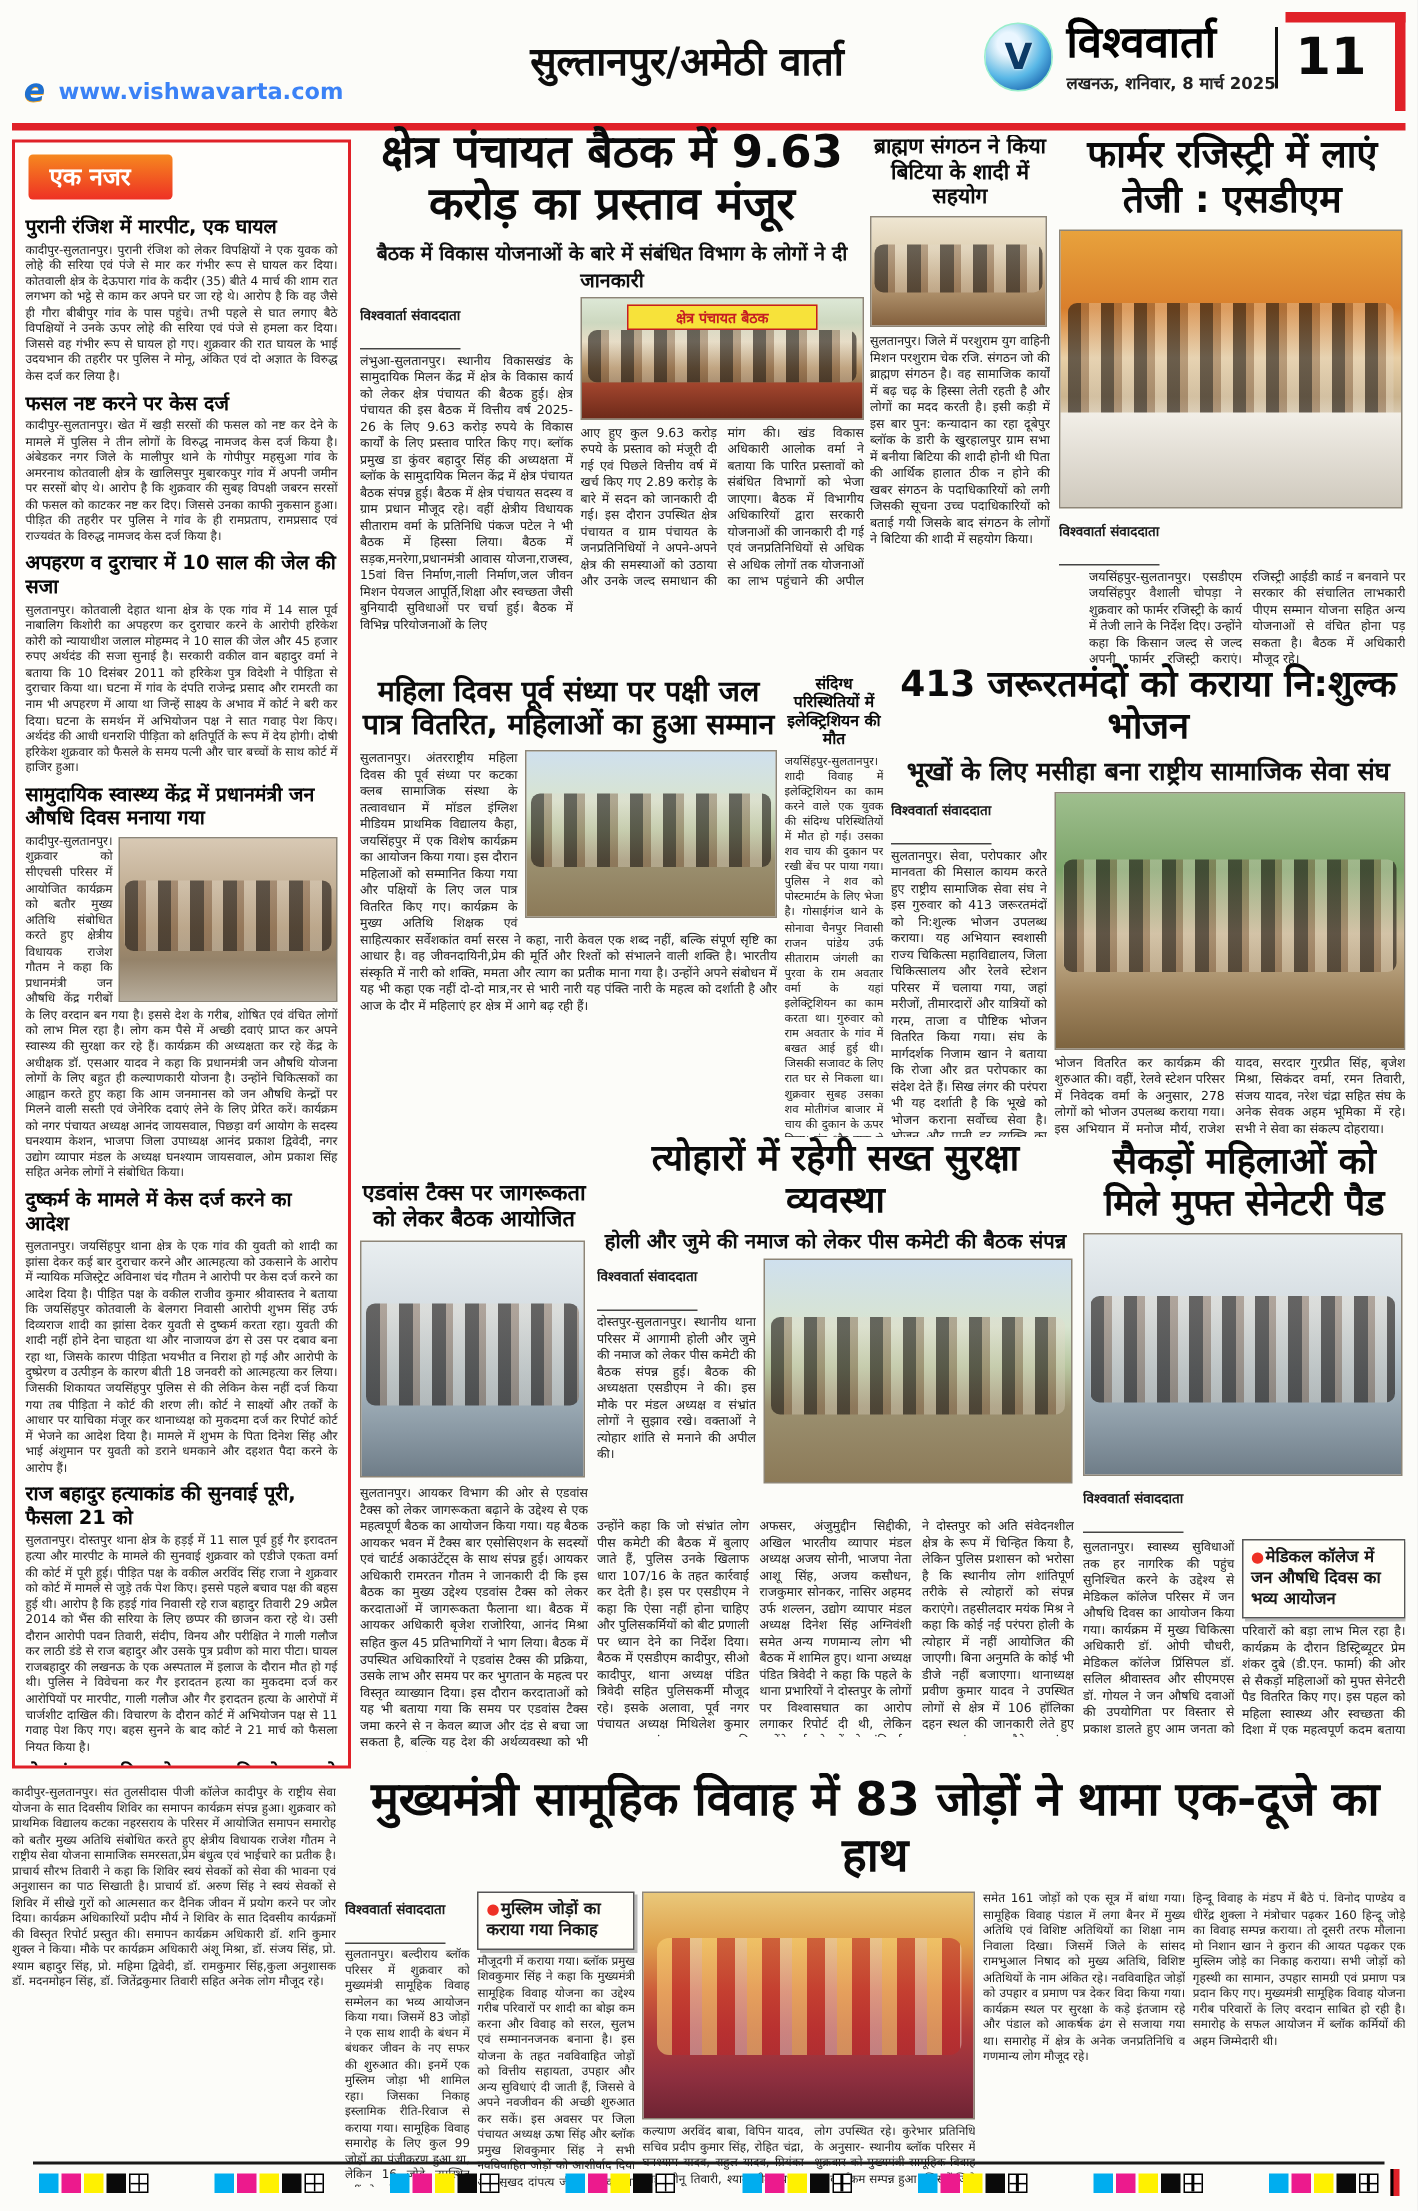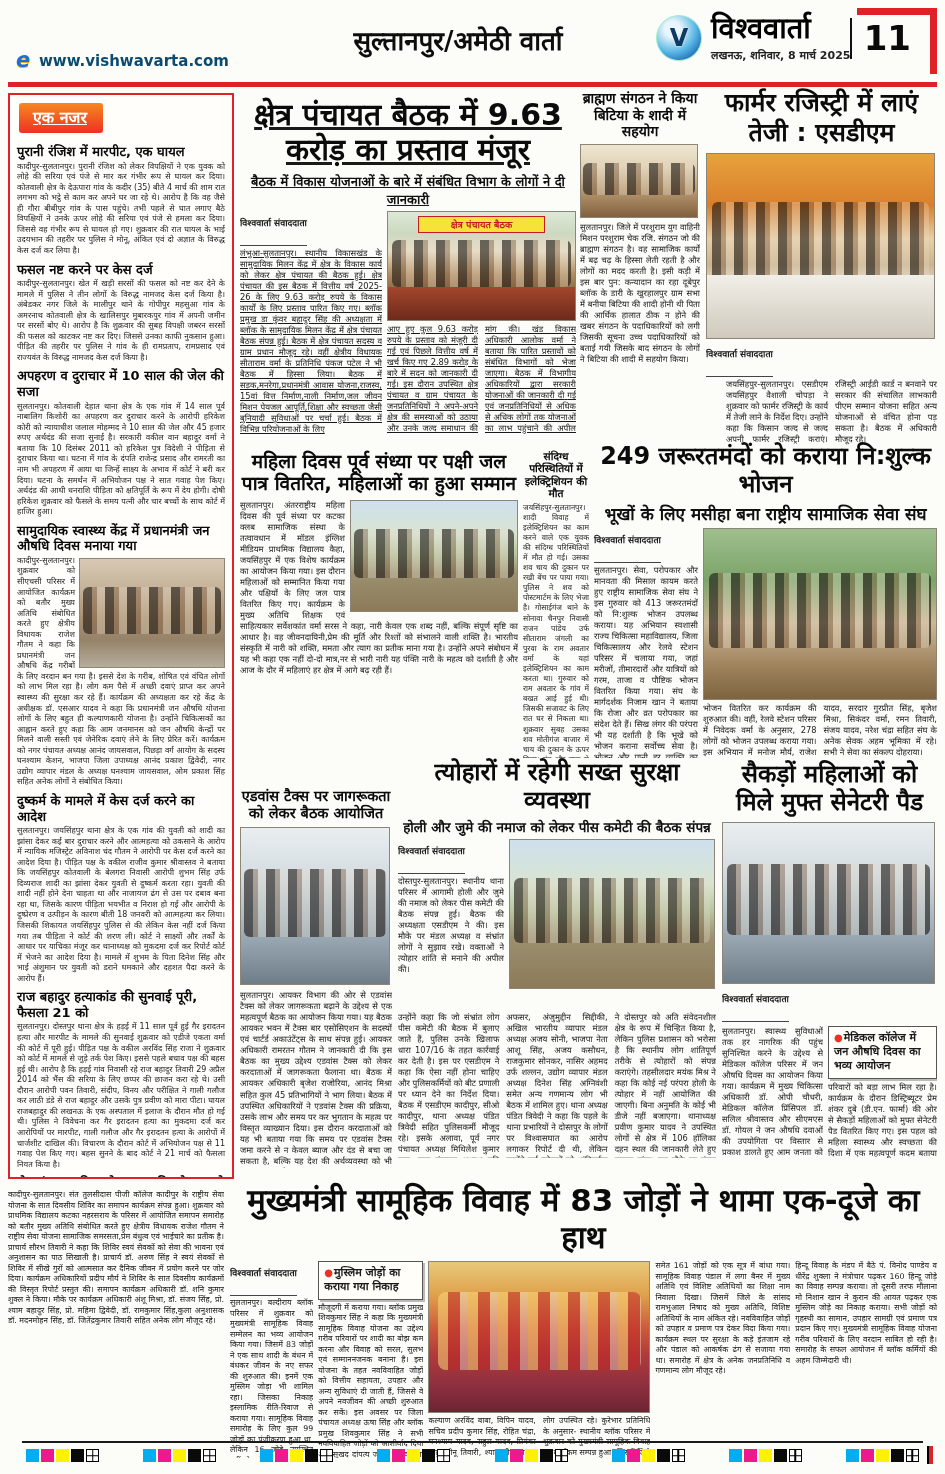--- a/index.html
+++ b/index.html
@@ -6,21 +6,21 @@
     --accent:#e02128; --or-a:#f6881f; --or-b:#ee3124;
     --cyan:#00adef; --magenta:#ec1a8d; --yellow:#fff100; --ink:#111;
   }
   *{margin:0;padding:0;box-sizing:border-box;}
   body{background:#d8d8d8;font-family:"DejaVu Sans",sans-serif;}
   .page{position:relative;width:945px;height:1474px;background:#fcfcf9;margin:0 auto;overflow:hidden;color:#1a1a1a;}
   
   .hdr{position:absolute;left:8px;top:6px;right:8px;height:72px;}
   .site{position:absolute;left:4px;bottom:6px;display:flex;align-items:center;gap:5px;}
   .site-e{display:inline-block;width:22px;height:22px;border-radius:50%;color:#1e6fd0;font-weight:bold;font-size:21px;line-height:20px;text-align:center;font-style:italic;text-shadow:0 1px 0 #f7a824;}
-  .site-url{font-weight:bold;font-size:15px;color:#0c4a6e;}
+  .site-url{font-weight:bold;font-size:15px;color:#3b82f6;}
   .sec-title{position:absolute;left:300px;top:16px;width:300px;text-align:center;font-size:26px;font-weight:bold;color:#0d0d0d;}
   .mast{position:absolute;left:648px;top:8px;display:flex;gap:9px;align-items:center;}
   .globe{width:46px;height:46px;border-radius:50%;background:radial-gradient(circle at 35% 30%,#eaf6ff 0 18%,#bfe2f2 30%,#58b7e6 55%,#2e7fc0 75%,#1b5e96 100%);position:relative;border:1px solid #9ec;display:flex;align-items:center;justify-content:center;color:#0d3b66;font-weight:bold;font-size:24px;text-shadow:0 0 2px #fff;}
   .mast-name{font-size:29px;font-weight:bold;color:#000000;line-height:1;}
   .mast-date{font-size:11px;font-weight:bold;color:#222;margin-top:4px;}
   .pgframe{position:absolute;right:0px;top:2px;width:80px;height:66px;border-top:7px solid var(--accent);border-right:7px solid var(--accent);}
   .pgnum{position:absolute;right:26px;top:12px;font-size:34px;font-weight:bold;color:#0a0a0a;border-left:2px solid #111;padding-left:12px;line-height:1.2;}
   .hdr-rule{position:absolute;left:8px;right:8px;top:82px;height:5px;background:var(--accent);}
   
   .art{position:absolute;overflow:hidden;}
@@ -43,21 +43,21 @@
   .ph-out{background:linear-gradient(180deg,#cfe0ee 0%,#d8e4d0 30%,#b8c6a0 48%,#9b9070 66%,#8c7a58 100%);}
   .ph-green{background:linear-gradient(180deg,#9fbf8e 0%,#7ca46a 30%,#cbb896 55%,#9f845e 80%,#7d643f 100%);}
   .ph-clinic{background:linear-gradient(180deg,#e9eef0 0%,#d5dde2 30%,#aebdc6 55%,#8b9aa5 80%,#6f7d88 100%);}
   .ph-street{background:linear-gradient(180deg,#d8c9b4 0%,#c3b096 30%,#a98f6e 55%,#95836a 75%,#b7ad9c 100%);}
   .ph-wed{background:linear-gradient(180deg,#e9c87a 0%,#dfa14c 22%,#cc5b3a 44%,#b03a3a 62%,#8e2f3f 82%,#6e2433 100%);}
   .ph-wed::after{content:"";position:absolute;left:4%;right:4%;top:20%;height:52%;border-radius:8px;
     background:repeating-linear-gradient(90deg,rgba(250,215,120,.55) 0 10px,rgba(190,40,40,.55) 10px 22px,rgba(245,240,230,.4) 22px 30px);}
   .banner{position:absolute;top:4px;left:16%;right:16%;background:#f7e23a;color:#c61d23;font-weight:bold;font-size:9.5px;text-align:center;padding:1px 0;border:1px solid #c61d23;}
   
   .ekbox{position:absolute;left:8px;top:93px;width:226px;height:1086px;border:2px solid var(--accent);background:#fffefb;padding:6px 7px;overflow:hidden;}
-  .ektab{display:inline-block;background:linear-gradient(180deg,var(--or-a),var(--or-b));color:#fff;font-weight:bold;font-size:16px;padding:3px 16px 5px 14px;border-radius:3px;margin:2px 0 6px 2px;text-decoration:underline;}
+  .ektab{display:inline-block;background:linear-gradient(180deg,var(--or-a),var(--or-b));color:#fff;font-weight:bold;font-size:16px;padding:3px 28px 5px 14px;border-radius:3px;margin:2px 0 6px 2px;}
   .ekh{font-size:13px;font-weight:bold;line-height:1.2;margin:5px 0 2px;color:#090909;}
   .ekb{font-size:8px;line-height:1.32;text-align:justify;color:#1e1e1e;}
   .ekphoto{float:right;width:146px;height:110px;margin:2px 0 3px 4px;}
   
   .botline{position:absolute;left:22px;right:22px;top:1441px;height:2px;background:#1a1a1a;}
   .cbar{position:absolute;left:26px;right:26px;top:1448px;height:15px;display:flex;justify-content:space-between;align-items:center;}
   .cgrp{display:flex;gap:2px;}
   .csq{width:13px;height:13px;}
   .reg{width:13px;height:13px;border:1.5px solid #000;background:#fff;position:relative;}
   .reg::before{content:"";position:absolute;left:50%;top:0;bottom:0;width:1.5px;background:#000;transform:translateX(-50%);}
@@ -118,30 +118,30 @@
     <div>
       <div class="ekh">राज बहादुर हत्याकांड की सुनवाई पूरी, फैसला 21 को</div>
       <div class="ekb">सुलतानपुर। दोस्तपुर थाना क्षेत्र के हड़ई में 11 साल पूर्व हुई गैर इरादतन हत्या और मारपीट के मामले की सुनवाई शुक्रवार को एडीजे एकता वर्मा की कोर्ट में पूरी हुई। पीड़ित पक्ष के वकील अरविंद सिंह राजा ने शुक्रवार को कोर्ट में मामले से जुड़े तर्क पेश किए। इससे पहले बचाव पक्ष की बहस हुई थी। आरोप है कि हड़ई गांव निवासी रहे राज बहादुर तिवारी 29 अप्रैल 2014 को भैंस की सरिया के लिए छप्पर की छाजन करा रहे थे। उसी दौरान आरोपी पवन तिवारी, संदीप, विनय और परीक्षित ने गाली गलौज कर लाठी डंडे से राज बहादुर और उसके पुत्र प्रवीण को मारा पीटा। घायल राजबहादुर की लखनऊ के एक अस्पताल में इलाज के दौरान मौत हो गई थी। पुलिस ने विवेचना कर गैर इरादतन हत्या का मुकदमा दर्ज कर आरोपियों पर मारपीट, गाली गलौज और गैर इरादतन हत्या के आरोपों में चार्जशीट दाखिल की। विचारण के दौरान कोर्ट में अभियोजन पक्ष से 11 गवाह पेश किए गए। बहस सुनने के बाद कोर्ट ने 21 मार्च को फैसला नियत किया है।</div>
     </div>
     <div>
       <div class="ekh">क्षेत्र पंचायत की आये प्रधान पति को जान से मारने की धमकी, शिकायत</div>
 
     </div>
   </aside>
 
-  <section class="art" style="left:240px;top:97px;width:336px;height:358px;text-decoration:underline;">
+  <section class="art" style="left:240px;top:84px;width:336px;height:358px;">
     <h1 class="hl" style="font-size:30px;">क्षेत्र पंचायत बैठक में 9.63 करोड़ का प्रस्ताव मंजूर</h1>
     <div class="sub" style="font-size:13px;margin:4px 0 3px;">बैठक में विकास योजनाओं के बारे में संबंधित विभाग के लोगों ने दी जानकारी</div>
     <div class="row">
       <div style="width:142px;">
         <div class="rep">विश्ववार्ता संवाददाता</div>
         <div class="bd" style="height:212px;overflow:hidden;">लंभुआ-सुलतानपुर। स्थानीय विकासखंड के सामुदायिक मिलन केंद्र में क्षेत्र के विकास कार्य को लेकर क्षेत्र पंचायत की बैठक हुई। क्षेत्र पंचायत की इस बैठक में वित्तीय वर्ष 2025-26 के लिए 9.63 करोड़ रुपये के विकास कार्यों के लिए प्रस्ताव पारित किए गए। ब्लॉक प्रमुख डा कुंवर बहादुर सिंह की अध्यक्षता में ब्लॉक के सामुदायिक मिलन केंद्र में क्षेत्र पंचायत बैठक संपन्न हुई। बैठक में क्षेत्र पंचायत सदस्य व ग्राम प्रधान मौजूद रहे। वहीं क्षेत्रीय विधायक सीताराम वर्मा के प्रतिनिधि पंकज पटेल ने भी बैठक में हिस्सा लिया। बैठक में सड़क,मनरेगा,प्रधानमंत्री आवास योजना,राजस्व, 15वां वित्त निर्माण,नाली निर्माण,जल जीवन मिशन पेयजल आपूर्ति,शिक्षा और स्वच्छता जैसी बुनियादी सुविधाओं पर चर्चा हुई। बैठक में विभिन्न परियोजनाओं के लिए</div>
       </div>
       <div style="width:189px;">
-        <div class="photo ph-hall crowd" style="width:189px;height:110px;">
+        <div class="photo ph-hall crowd" style="width:189px;height:82px;">
           <div class="banner">क्षेत्र पंचायत बैठक</div>
         </div>
         <div class="bd cols2" style="margin-top:3px;height:118px;overflow:hidden;">
           <span>आए हुए कुल 9.63 करोड़ रुपये के प्रस्ताव को मंजूरी दी गई एवं पिछले वित्तीय वर्ष में खर्च किए गए 2.89 करोड़ के बारे में सदन को जानकारी दी गई। इस दौरान उपस्थित क्षेत्र पंचायत व ग्राम पंचायत के जनप्रतिनिधियों ने अपने-अपने क्षेत्र की समस्याओं को उठाया और उनके जल्द समाधान की मांग की। खंड विकास अधिकारी आलोक वर्मा ने बताया कि पारित प्रस्तावों को संबंधित विभागों को भेजा जाएगा। बैठक में विभागीय अधिकारियों द्वारा सरकारी योजनाओं की जानकारी दी</span>
           <span>गई एवं जनप्रतिनिधियों से अधिक से अधिक लोगों तक योजनाओं का लाभ पहुंचाने की अपील की गई। इस बैठक में खंड शिक्षा अधिकारी अजय सिंह,नायब तहसीलदार रुचि यादव, कोतवाली प्रभारी निरीक्षक अखंड मिश्रा,अकाउंटेंट रामकुमार यादव, एम आई मनीष पांडे,प्रधान संघ अध्यक्ष कैलाश नंद दुबे,भाजपा नेता संजय सिंह,बीडीसी अवनीश सिंह,प्रधान प्रतिनिधि सुनील गुप्ता,वेद प्रकाश, सूर्यभान खान, देवी सिंह समेत सैकड़ों की संख्या में बीडीसी व प्रधान मौजूद रहे।</span>
         </div>
       </div>
     </div>
   </section>
 
@@ -168,21 +168,21 @@
       <span>सुलतानपुर। अंतरराष्ट्रीय महिला दिवस की पूर्व संध्या पर कटका क्लब सामाजिक संस्था के तत्वावधान में मॉडल इंग्लिश मीडियम प्राथमिक विद्यालय कैहा, जयसिंहपुर में एक विशेष कार्यक्रम का आयोजन किया गया। इस दौरान महिलाओं को सम्मानित किया गया और पक्षियों के लिए जल पात्र वितरित किए गए। कार्यक्रम के मुख्य अतिथि शिक्षक एवं साहित्यकार सर्वेशकांत वर्मा सरस ने कहा, नारी केवल एक शब्द नहीं, बल्कि संपूर्ण सृष्टि का आधार है। वह जीवनदायिनी,प्रेम की मूर्ति और रिश्तों को संभालने वाली शक्ति है। भारतीय संस्कृति में नारी को शक्ति, ममता और त्याग का प्रतीक माना गया है। उन्होंने अपने संबोधन में यह भी कहा एक नहीं दो-दो मात्र,नर से भारी नारी यह पंक्ति नारी के महत्व को दर्शाती है और आज के दौर में महिलाएं हर क्षेत्र में आगे बढ़ रही हैं।</span>
     </div>
   </section>
 
   <section class="art" style="left:523px;top:450px;width:66px;height:308px;">
     <h3 class="hl" style="font-size:10.5px;">संदिग्ध परिस्थितियों में इलेक्ट्रिशियन की मौत</h3>
     <div class="bd" style="font-size:7.6px;margin-top:3px;height:268px;overflow:hidden;">जयसिंहपुर-सुलतानपुर। शादी विवाह में इलेक्ट्रिशियन का काम करने वाले एक युवक की संदिग्ध परिस्थितियों में मौत हो गई। उसका शव चाय की दुकान पर रखी बेंच पर पाया गया। पुलिस ने शव को पोस्टमार्टम के लिए भेजा है। गोसाईगंज थाने के सोनावा चैनपुर निवासी राजन पांडेय उर्फ सीताराम जंगली का पुरवा के राम अवतार वर्मा के यहां इलेक्ट्रिशियन का काम करता था। गुरुवार को राम अवतार के गांव में बखत आई हुई थी। जिसकी सजावट के लिए रात घर से निकला था। शुक्रवार सुबह उसका शव मोतीगंज बाजार में चाय की दुकान के ऊपर मिला। मुंह और नाक से खून निकला था जिससे चाक की मौत हो गई। सूचना पुलिस को मिली तो पुलिस ने शव को पोस्टमार्टम के लिए भेजा। परिस्थितियों में मौत की जांच जारी है।</div>
   </section>
 
   <section class="art" style="left:594px;top:442px;width:343px;height:316px;">
-    <h1 class="hl" style="font-size:24px;">249 जरूरतमंदों को कराया नि:शुल्क भोजन</h1>
+    <h1 class="hl" style="font-size:24px;">413 जरूरतमंदों को कराया नि:शुल्क भोजन</h1>
     <div class="sub" style="font-size:17px;margin:3px 0;">भूखों के लिए मसीहा बना राष्ट्रीय सामाजिक सेवा संघ</div>
     <div class="row" style="margin-top:2px;">
       <div style="width:104px;">
         <div class="rep">विश्ववार्ता संवाददाता</div>
         <div class="bd" style="height:228px;overflow:hidden;">सुलतानपुर। सेवा, परोपकार और मानवता की मिसाल कायम करते हुए राष्ट्रीय सामाजिक सेवा संघ ने इस गुरुवार को 413 जरूरतमंदों को नि:शुल्क भोजन उपलब्ध कराया। यह अभियान स्वशासी राज्य चिकित्सा महाविद्यालय, जिला चिकित्सालय और रेलवे स्टेशन परिसर में चलाया गया, जहां मरीजों, तीमारदारों और यात्रियों को गरम, ताजा व पौष्टिक भोजन वितरित किया गया। संघ के मार्गदर्शक निजाम खान ने बताया कि रोजा और व्रत परोपकार का संदेश देते हैं। सिख लंगर की परंपरा भी यह दर्शाती है कि भूखे को भोजन कराना सर्वोच्च सेवा है। भोजन और पानी हर व्यक्ति का अधिकार है, न कि विशेषाधिकार। इसी भावना के साथ संघ हर गुरुवार को नि:शुल्क वितरण अभियान चला रहा है। देर शाम जिला चिकित्सालय परिसर में दीपक मिश्रा ने जरूरतमंदों को</div>
       </div>
       <div style="width:234px;">
         <div class="photo ph-green crowd" style="width:234px;height:172px;"></div>
         <div class="bd cols2" style="margin-top:3px;height:70px;overflow:hidden;">
           <span>भोजन वितरित कर कार्यक्रम की शुरुआत की। वहीं, रेलवे स्टेशन परिसर में निवेदक वर्मा के अनुसार, 278 लोगों को भोजन उपलब्ध कराया गया। इस अभियान में मनोज मौर्य, राजेश</span>

